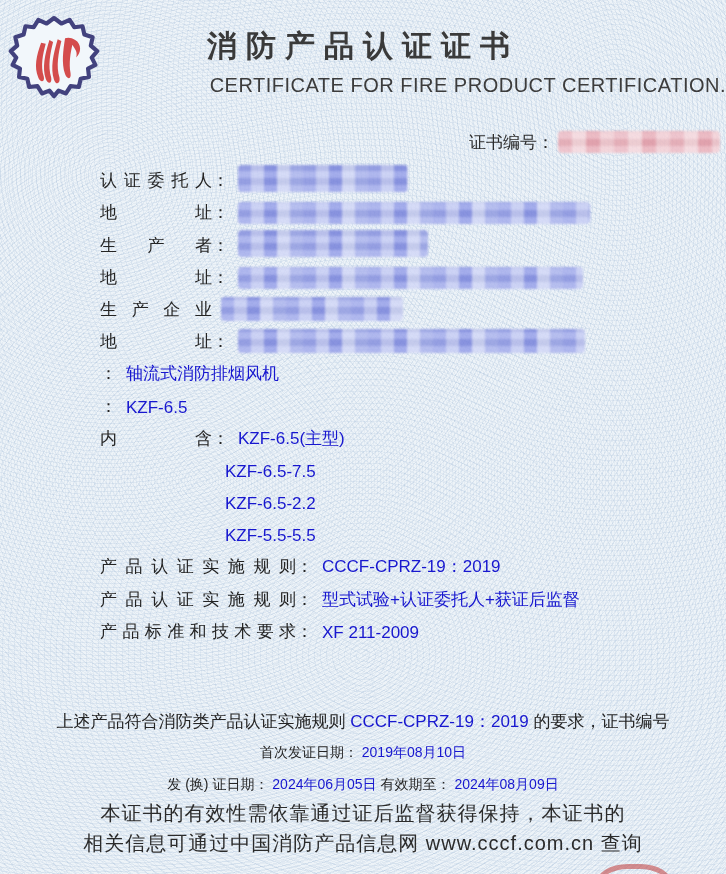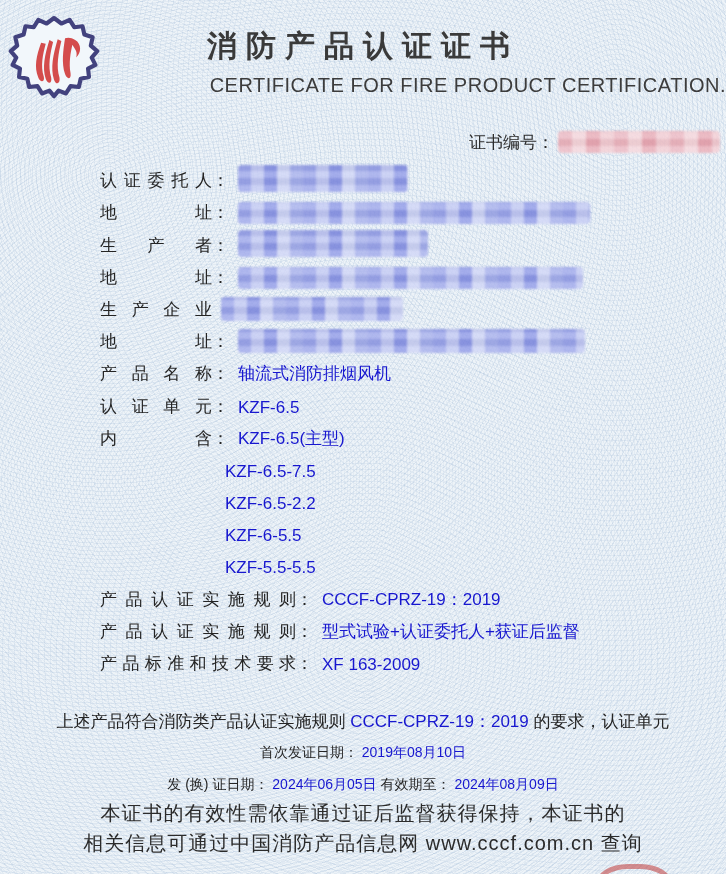--- a/index.html
+++ b/index.html
@@ -102,65 +102,60 @@
       <span class="flabel">生产企业</span>
         <span class="fcolon"></span>
       <span class="redact blue"></span>
     </div>
     <div class="frow c6">
       <span class="flabel">地址</span>
         <span class="fcolon">：</span>
       <span class="redact blue"></span>
     </div>
     <div class="frow">
-      <span class="flabel">产品名称</span>
         <span class="fcolon">：</span>
       <span class="fval">轴流式消防排烟风机</span>
     </div>
     <div class="frow">
-      <span class="flabel">认证单元</span>
         <span class="fcolon">：</span>
       <span class="fval">KZF-6.5</span>
     </div>
     <div class="frow">
       <span class="flabel">内含</span>
         <span class="fcolon">：</span>
       <span class="fval">KZF-6.5(主型)</span>
     </div>
     <div class="frow model">
         <span class="fval">KZF-6.5-7.5</span>
       </div>
     <div class="frow model">
         <span class="fval">KZF-6.5-2.2</span>
-      </div>
-    <div class="frow model">
-        <span class="fval">KZF-6-5.5</span>
       </div>
     <div class="frow model">
         <span class="fval">KZF-5.5-5.5</span>
       </div>
     <div class="frow">
       <span class="rlabel">产品认证实施规则</span>
         <span class="fcolon">：</span>
       <span class="fval">CCCF-CPRZ-19：2019</span>
     </div>
     <div class="frow">
       <span class="rlabel">产品认证实施规则</span>
         <span class="fcolon">：</span>
       <span class="fval">型式试验+认证委托人+获证后监督</span>
     </div>
     <div class="frow">
       <span class="rlabel">产品标准和技术要求</span>
         <span class="fcolon">：</span>
-      <span class="fval">XF 163-2009</span>
+      <span class="fval">XF 211-2009</span>
     </div>
   </div>
 
   <div class="statement">
-    <span>上述产品符合消防类产品认证实施规则 </span><span class="blue">CCCF-CPRZ-19：2019</span><span> 的要求，认证单元</span>
+    <span>上述产品符合消防类产品认证实施规则 </span><span class="blue">CCCF-CPRZ-19：2019</span><span> 的要求，证书编号</span>
   </div>
 
   <div class="date-line" id="first-issue">
     <span>首次发证日期：</span>
     <span class="blue">2019年08月10日</span>
   </div>
 
   <div class="date-line" id="reissue">
     <span>发 (换) 证日期：</span>
     <span class="blue">2024年06月05日</span>

